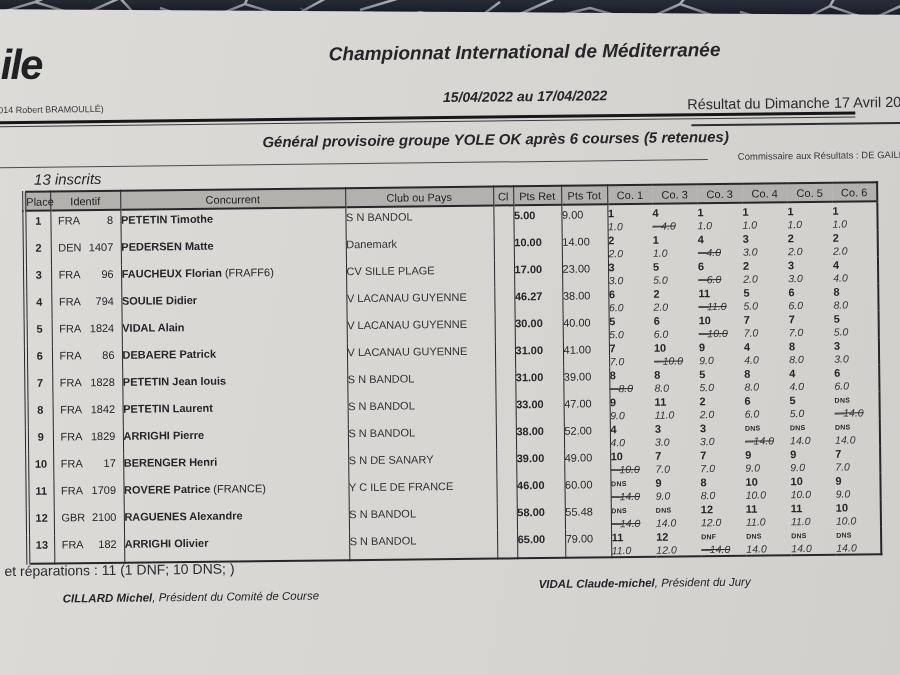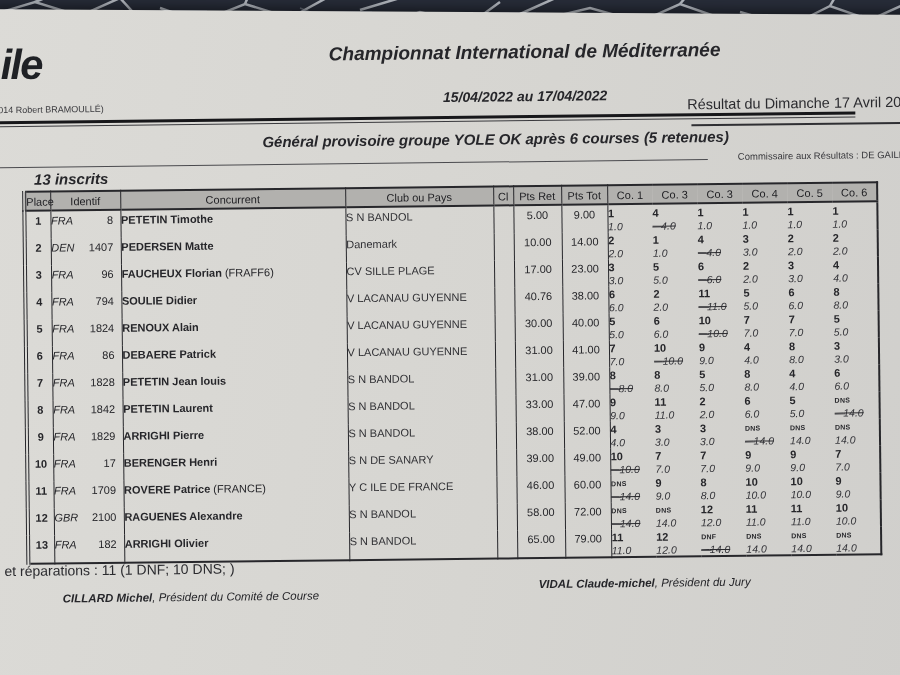--- a/index.html
+++ b/index.html
@@ -21,43 +21,43 @@
   .dates{left:332px;top:77px;width:400px;text-align:center;
          font-size:14px;font-weight:bold;font-style:italic;}
   .result-line{left:694px;top:87px;font-size:14.5px;white-space:nowrap;color:#2b2b2f;}
   .rule-a{left:0;top:104px;width:862px;height:3px;background:#17171a;}
   .rule-b{left:0;top:109px;width:862px;height:1px;background:#3a3a3e;}
   .result-underline{left:698px;top:115px;width:226px;height:2px;background:#2f2f33;}
   .subtitle{left:202px;top:119px;width:600px;text-align:center;
             font-size:15px;font-weight:bold;font-style:italic;}
   .commissaire{left:744px;top:142px;font-size:9.5px;white-space:nowrap;color:#38383c;}
   .title-rule{left:0;top:150px;width:714px;height:1px;background:#4a4a4e;}
-  .entrants{left:40px;top:154px;font-size:15px;font-weight:bold;font-style:italic;}
+  .entrants{left:40px;top:154px;font-size:15px;font-weight:normal;font-style:italic;}
 
   table.results{position:absolute;left:28px;top:174px;width:853px;
                 border-collapse:collapse;table-layout:fixed;
                 border:2px solid #27272b;border-left:4px double #27272b;}
   .results th{background:#b2b1ae;font-size:11px;font-weight:normal;height:19px;
               border-bottom:2px solid #27272b;color:#1e1e22;padding:0;}
   .results td{font-size:11px;vertical-align:top;padding:3px 0 0 0;height:25.6px;}
   .h-place,.c-place{border-right:1px solid #27272b;margin-left:16px;}
   .h-identif,.c-identif{border-right:1px solid #27272b;margin-left:19px;}
   .h-concurrent,.c-name{border-right:1px solid #27272b;}
   .h-club,.c-club{border-right:1px solid #27272b;}
   .h-cl,.c-cl{border-right:1px solid #27272b;}
   .h-ptsret,.c-ptsret{border-right:1px solid #27272b;}
   .h-ptstot,.c-ptstot{border-right:1px solid #27272b;}
   .c-place{text-align:center;font-weight:bold;}
-  .c-identif .country{display:inline-block;width:34px;font-style:italic;}
+  .c-identif .country{display:inline-block;width:34px;padding-left:7px;}
   .c-identif .sail{display:inline-block;width:28px;text-align:right;}
   .c-name{padding-left:12px;font-weight:bold;font-size:11.5px;}
   .c-name .sfx{font-weight:normal;}
   .c-club{padding-left:8px;padding-top:6px;font-size:10px;color:#303034;}
-  .c-ptsret{text-align:center;padding-right:4px;font-weight:normal;}
-  .c-ptstot{text-align:center;padding-right:4px;margin-top:20px;}
+  .c-ptsret{text-align:left;padding-right:4px;font-weight:bold;}
+  .c-ptstot{text-align:left;padding-right:4px;margin-top:20px;}
   .c-course{padding-left:11px;}
   .rank{font-weight:bold;font-size:11px;line-height:11.5px;}
   .rank.code{font-size:7px;font-weight:bold;line-height:11.5px;letter-spacing:.3px;}
   .pts{font-style:italic;font-size:10.5px;line-height:12.5px;color:#333338;}
   .pts.discard{text-decoration:line-through;text-decoration-color:#2b2b2f;}
   .pts.discard::before{content:"—";letter-spacing:-2px;}
 
   .penalties{left:6px;top:546px;font-size:14px;color:#2b2b2f;}
   .pres-course{left:64px;top:576px;font-size:11.5px;font-style:italic;}
   .pres-jury{left:540px;top:567px;font-size:11.5px;font-style:italic;}
@@ -241,21 +241,21 @@
                 <div class="rank">4</div>
                 <div class="pts">4.0</div>
               </td>
             </tr>
             <tr>
               <td class="c-place">4</td>
               <td class="c-identif"><span class="country">FRA</span><span class="sail">794</span></td>
               <td class="c-name"><span class="nm">SOULIE Didier</span></td>
               <td class="c-club">V LACANAU GUYENNE</td>
               <td class="c-cl"></td>
-              <td class="c-ptsret">40.76</td>
+              <td class="c-ptsret">46.27</td>
               <td class="c-ptstot">38.00</td>
               <td class="c-course">
                 <div class="rank">6</div>
                 <div class="pts">6.0</div>
               </td>
               <td class="c-course">
                 <div class="rank">2</div>
                 <div class="pts">2.0</div>
               </td>
               <td class="c-course">
@@ -271,21 +271,21 @@
                 <div class="pts">6.0</div>
               </td>
               <td class="c-course">
                 <div class="rank">8</div>
                 <div class="pts">8.0</div>
               </td>
             </tr>
             <tr>
               <td class="c-place">5</td>
               <td class="c-identif"><span class="country">FRA</span><span class="sail">1824</span></td>
-              <td class="c-name"><span class="nm">RENOUX Alain</span></td>
+              <td class="c-name"><span class="nm">VIDAL Alain</span></td>
               <td class="c-club">V LACANAU GUYENNE</td>
               <td class="c-cl"></td>
               <td class="c-ptsret">30.00</td>
               <td class="c-ptstot">40.00</td>
               <td class="c-course">
                 <div class="rank">5</div>
                 <div class="pts">5.0</div>
               </td>
               <td class="c-course">
                 <div class="rank">6</div>
@@ -506,21 +506,21 @@
                 <div class="pts">9.0</div>
               </td>
             </tr>
             <tr>
               <td class="c-place">12</td>
               <td class="c-identif"><span class="country">GBR</span><span class="sail">2100</span></td>
               <td class="c-name"><span class="nm">RAGUENES Alexandre</span></td>
               <td class="c-club">S N BANDOL</td>
               <td class="c-cl"></td>
               <td class="c-ptsret">58.00</td>
-              <td class="c-ptstot">72.00</td>
+              <td class="c-ptstot">55.48</td>
               <td class="c-course">
                 <div class="rank code">DNS</div>
                 <div class="pts discard">14.0</div>
               </td>
               <td class="c-course">
                 <div class="rank code">DNS</div>
                 <div class="pts">14.0</div>
               </td>
               <td class="c-course">
                 <div class="rank">12</div>

